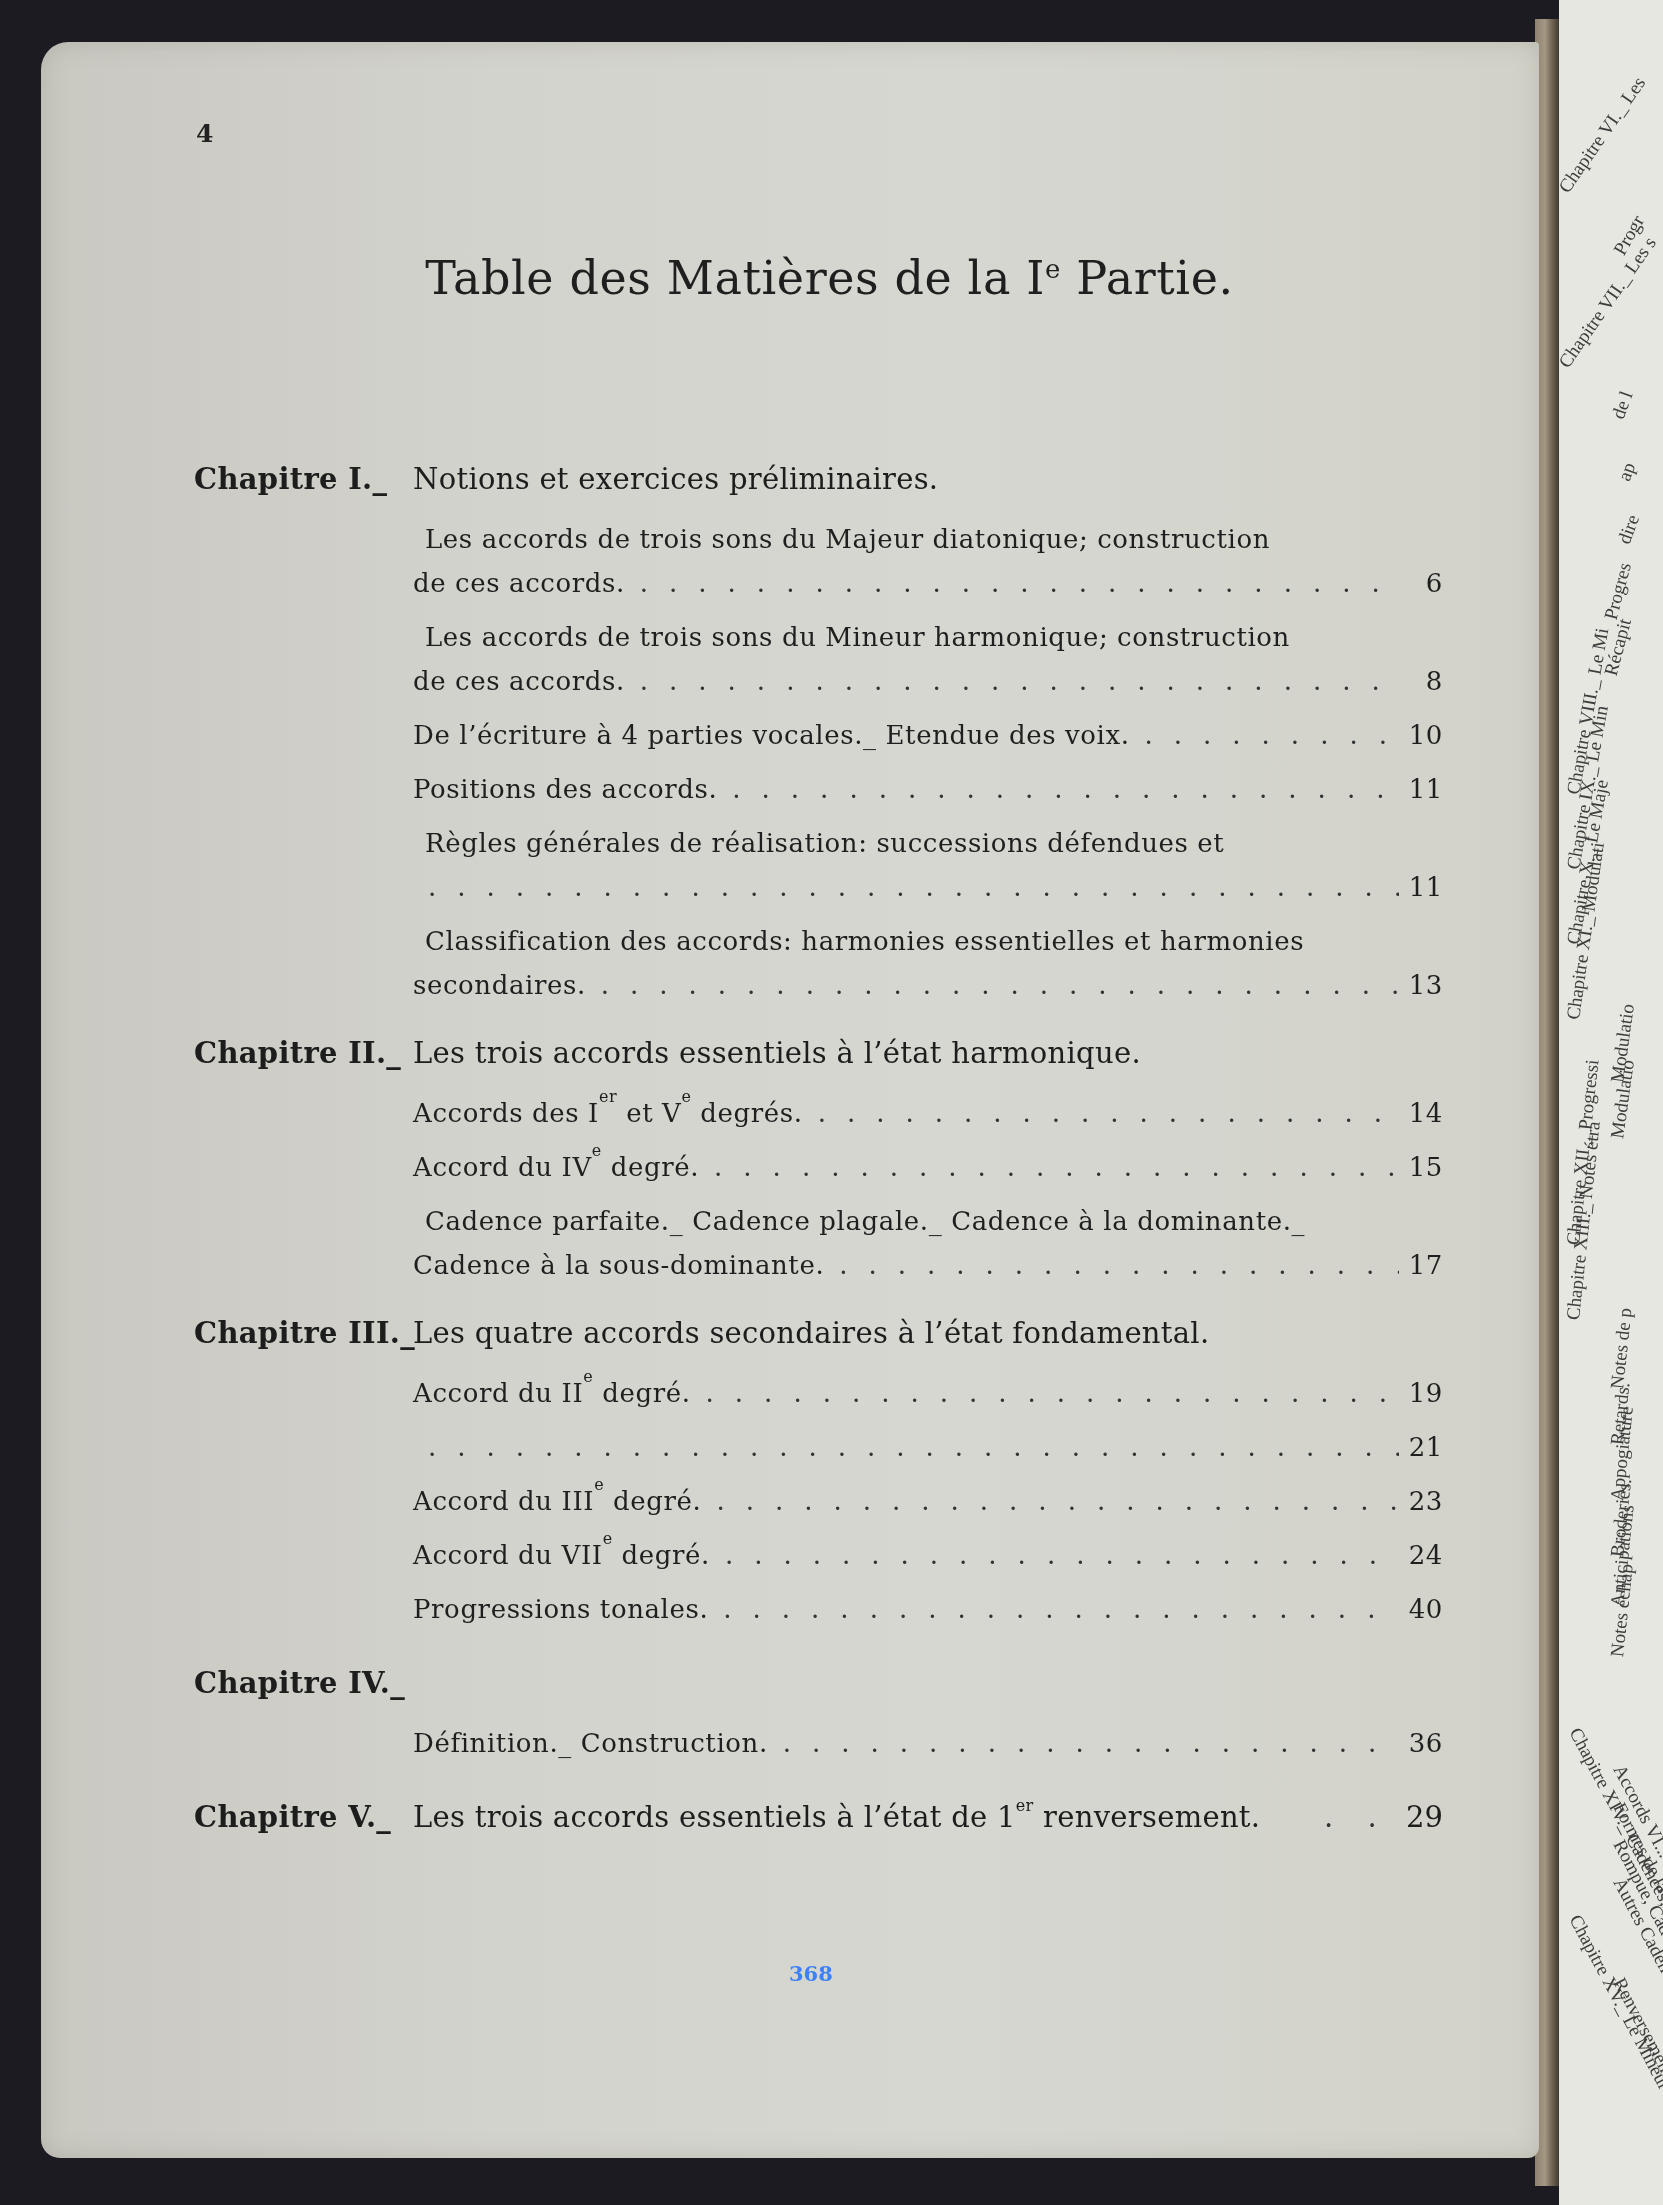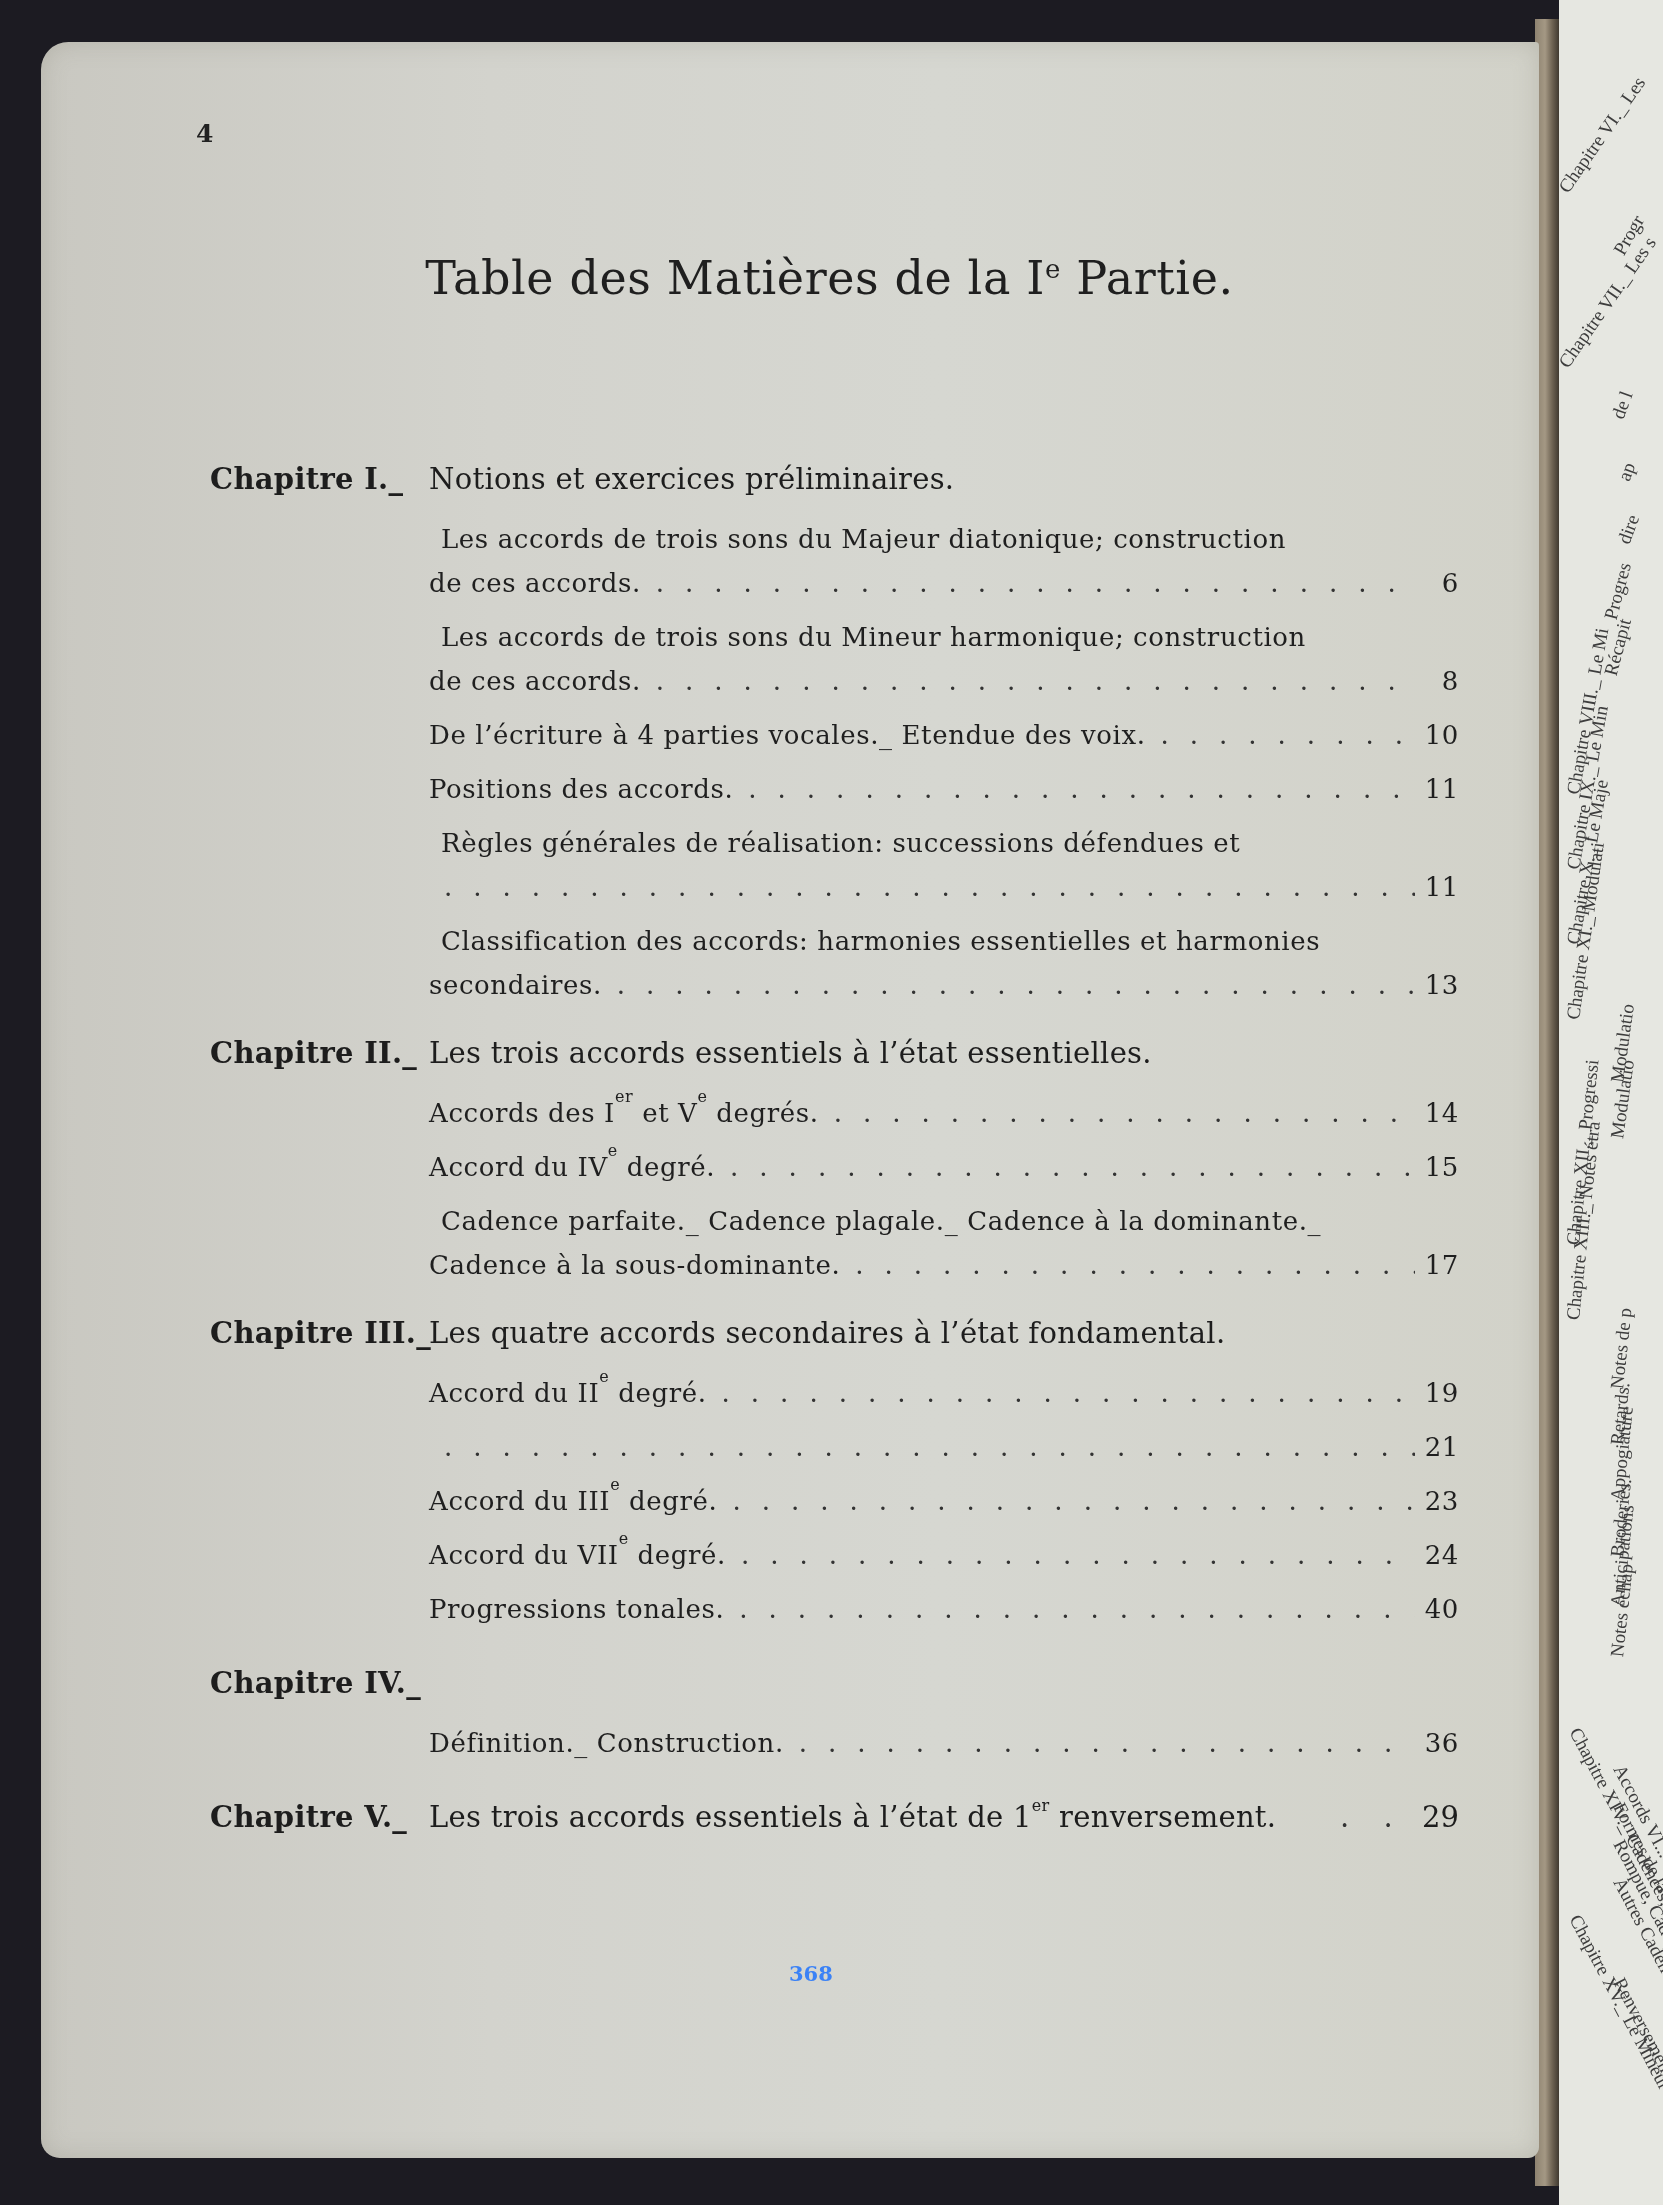--- a/index.html
+++ b/index.html
@@ -32,21 +32,21 @@
     }
     .page-num-top {
       position:absolute; left:196px; top:119px; font-size:25px; font-weight:bold; color:#222;
     }
     .title {
       position:absolute; left:0; width:1664px; top:251px; text-align:center;
       font-size:46px; color:#1f1f1f; letter-spacing:0.6px;
       transform:translateX(-2.5px);
     }
     .title sup { font-size:26px; vertical-align:super; line-height:0; }
-    .toc { position:absolute; left:210px; top:462px; width:1249px; }
+    .toc { position:absolute; left:194px; top:462px; width:1249px; }
     .chapter { margin-bottom:0; }
     .ch-row {
       display:flex; align-items:baseline; height:55px;
       font-size:29px; color:#1d1d1d;
     }
     .ch-label { width:219px; font-weight:bold; white-space:nowrap; letter-spacing:0.3px;}
     .ch-title { flex:1; white-space:nowrap; letter-spacing:0.3px; }
     .ch-page { width:44px; text-align:right; }
     .entry {
       margin-left:219px; font-size:26px; color:#1f1f1f; letter-spacing:0.6px;
@@ -156,21 +156,21 @@
           <span class="txt">secondaires.</span>
           <span class="dots">............................................................</span>
           <span class="pg">13</span>
         </div>
       </div>
     </div>
     <div class="gap" style="height: 19px;"></div>
     <div class="chapter">
       <div class="ch-row">
         <span class="ch-label">Chapitre II._</span>
-        <span class="ch-title">Les trois accords essentiels à l’état essentielles.</span>
+        <span class="ch-title">Les trois accords essentiels à l’état harmonique.</span>
       </div>
       <div class="entry">
         <div class="last">
           <span class="txt">Accords des I<sup class="s">er</sup> et V<sup class="s">e</sup> degrés.</span>
           <span class="dots">............................................................</span>
           <span class="pg">14</span>
         </div>
       </div>
       <div class="entry">
         <div class="last">

